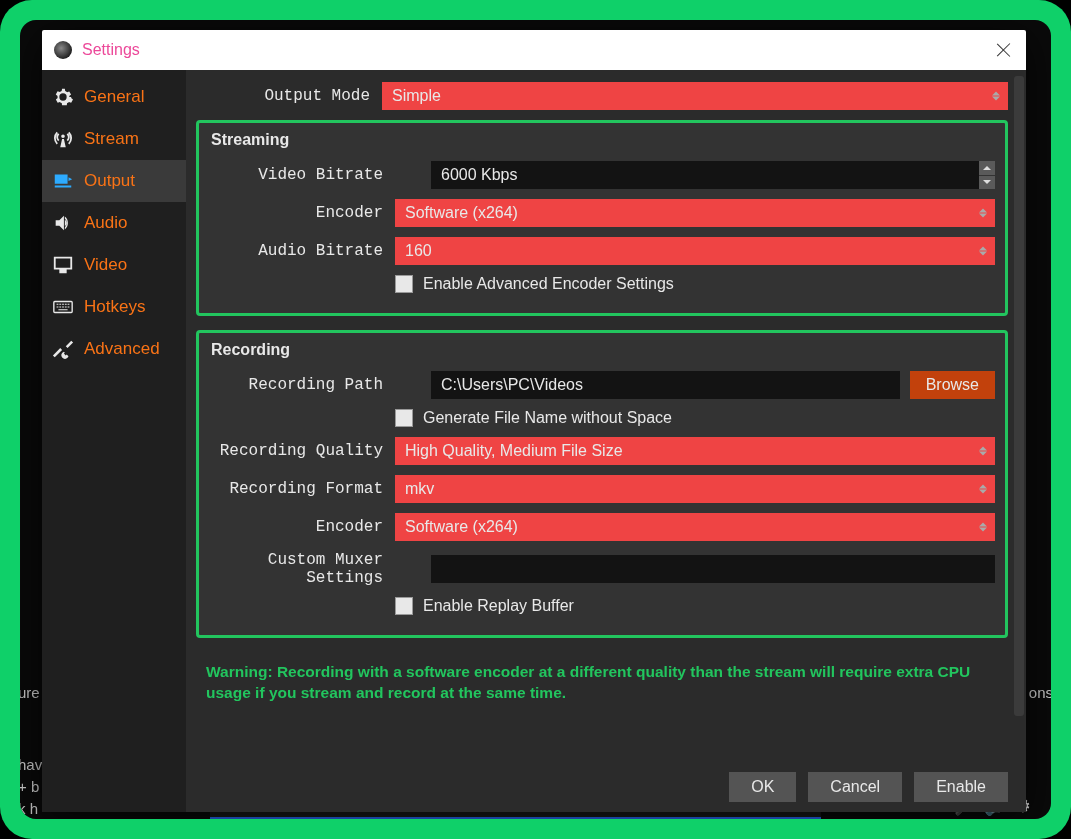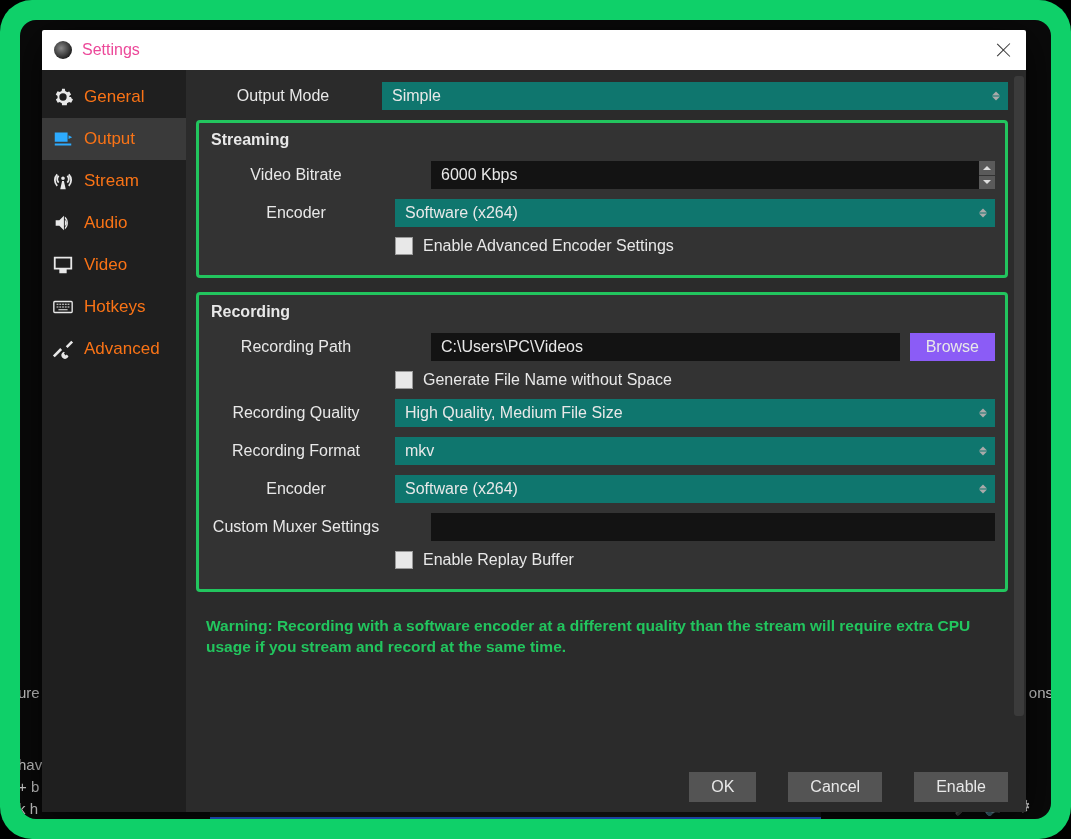--- a/index.html
+++ b/index.html
@@ -169,30 +169,31 @@
     border-radius:3px;
   }
 
   .row {
     display:flex;
     align-items:center;
     margin-bottom: 10px;
   }
   .row .label {
     width: 186px;
-    text-align: center;
+    text-align: right;
     padding-right: 12px;
     font-size: 16px;
     color: #e8e8e8;
+    font-family: Liberation Mono, monospace;
   }
   .field { flex:1; display:flex; gap:10px; align-items:center; }
 
   .select, .textinput, .spinner {
     flex:1;
-    background:#0f766e;
+    background:#ef4444;
     border: none;
     height: 28px;
     color:#e8e8e8;
     font-size:16px;
     padding: 0 10px;
     position:relative;
     display:flex;align-items:center;
   }
   .select.dark, .textinput.dark, .spinner.dark {
     background:#131313;
@@ -228,39 +229,39 @@
     font-size:16px;
     margin: 0 0 12px 2px;
   }
   .checkbox {
     width:18px;height:18px;background:#e8e8e8;border:1px solid #999; flex:0 0 auto;
   }
   .chk-row .txt { font-size:16px; }
   .chk-row .field { }
 
   .browse-btn {
-    background:#8b5cf6; color:#e8e8e8;
+    background:#c2410c; color:#e8e8e8;
     height:28px; padding:8px 16px; font-size:16px;
     border:none; display:flex;align-items:center;text-align:center;
   }
   .warning {
     color:#22c55e;
     font-weight:600;
     font-size:15.5px;
     padding: 10px 4px 0 10px;
     line-height:1.35;
   }
   .footer {
     position:absolute;
     bottom: 10px; right: 18px;
     display:flex; gap:12px;
   }
   .footer .btn {
     background:#545454;color:#e8e8e8;
-    border:none; height:30px; padding:0 22px; font-size:16px;margin-left:20px;
+    border:none; height:30px; padding:0 22px; font-size:16px;
   }
 </style>
 </head>
 <body>
 
 <div class="outer-frame">
   <div class="bg-layer">
 
     <div class="bg-fragments">
       <div class="bg-bottom-panel"></div>
@@ -306,35 +307,35 @@
       <div class="body">
         <div class="sidebar">
           <div class="sidebar-item">
             <span class="ico">
               <svg viewBox="0 0 24 24" width="22" height="22">
                   <path d="M12 8a4 4 0 1 0 0 8 4 4 0 0 0 0-8zm9 4a7 7 0 0 1-.1 1.2l2 1.6-2 3.4-2.4-.8a7 7 0 0 1-2 1.2l-.4 2.5H11l-.4-2.5a7 7 0 0 1-2-1.2l-2.4.8-2-3.4 2-1.6A7 7 0 0 1 6 12a7 7 0 0 1 .1-1.2l-2-1.6 2-3.4 2.4.8a7 7 0 0 1 2-1.2L11 3h3l.4 2.5a7 7 0 0 1 2 1.2l2.4-.8 2 3.4-2 1.6c.1.4.1.8.1 1.1z"></path>
                 </svg>
             </span>
             <span>General</span>
           </div>
+          <div class="sidebar-item">
+            <span class="ico">
+              <svg viewBox="0 0 24 24" width="22" height="22">
+                  <path d="M12 7a2 2 0 1 1 0 4 2 2 0 0 1 0-4zm-1 5h2l2 9h-6l2-9zM5 4a10 10 0 0 0 0 14l1.4-1.4a8 8 0 0 1 0-11.2L5 4zm14 0-1.4 1.4a8 8 0 0 1 0 11.2L19 18a10 10 0 0 0 0-14zM8 7 6.6 5.6a6 6 0 0 0 0 8.8L8 13a4 4 0 0 1 0-6zm8 0a4 4 0 0 1 0 6l1.4 1.4a6 6 0 0 0 0-8.8L16 7z"></path>
+                </svg>
+            </span>
+            <span>Stream</span>
+          </div>
           <div class="sidebar-item active">
             <span class="ico">
               <svg viewBox="0 0 24 24" width="24" height="24">
                   <path d="M3 5h14v10H3zM3 17h18v2H3zM18 8l4 2-4 2z" fill="#2dabff"></path>
                 </svg>
             </span>
             <span>Output</span>
-          </div>
-          <div class="sidebar-item">
-            <span class="ico">
-              <svg viewBox="0 0 24 24" width="22" height="22">
-                  <path d="M12 7a2 2 0 1 1 0 4 2 2 0 0 1 0-4zm-1 5h2l2 9h-6l2-9zM5 4a10 10 0 0 0 0 14l1.4-1.4a8 8 0 0 1 0-11.2L5 4zm14 0-1.4 1.4a8 8 0 0 1 0 11.2L19 18a10 10 0 0 0 0-14zM8 7 6.6 5.6a6 6 0 0 0 0 8.8L8 13a4 4 0 0 1 0-6zm8 0a4 4 0 0 1 0 6l1.4 1.4a6 6 0 0 0 0-8.8L16 7z"></path>
-                </svg>
-            </span>
-            <span>Stream</span>
           </div>
           <div class="sidebar-item">
             <span class="ico">
               <svg viewBox="0 0 24 24" width="22" height="22">
                   <path d="M4 9v6h4l5 5V4L8 9H4zm12 3a4 4 0 0 0-2-3.5v7A4 4 0 0 0 16 12zm-2-7v2a7 7 0 0 1 0 10v2a9 9 0 0 0 0-14z"></path>
                 </svg>
             </span>
             <span>Audio</span>
           </div>
           <div class="sidebar-item">
@@ -410,20 +411,32 @@
                 <div class="select">
                   <span>Software (x264)</span>
                   <span class="caret">
                       <span class="up"></span>
                       <span class="dn"></span>
                     </span>
                 </div>
               </div>
             </div>
 
+            <div class="row">
+              <div class="label">Audio Bitrate</div>
+              <div class="field">
+                <div class="select">
+                  <span>160</span>
+                  <span class="caret">
+                      <span class="up"></span>
+                      <span class="dn"></span>
+                    </span>
+                </div>
+              </div>
+            </div>
 
             <div class="row chk-row">
               <div class="label"></div>
               <div class="field">
                 <div class="checkbox"></div>
                 <span class="txt">Enable Advanced Encoder Settings</span>
               </div>
             </div>
           </div>
 

